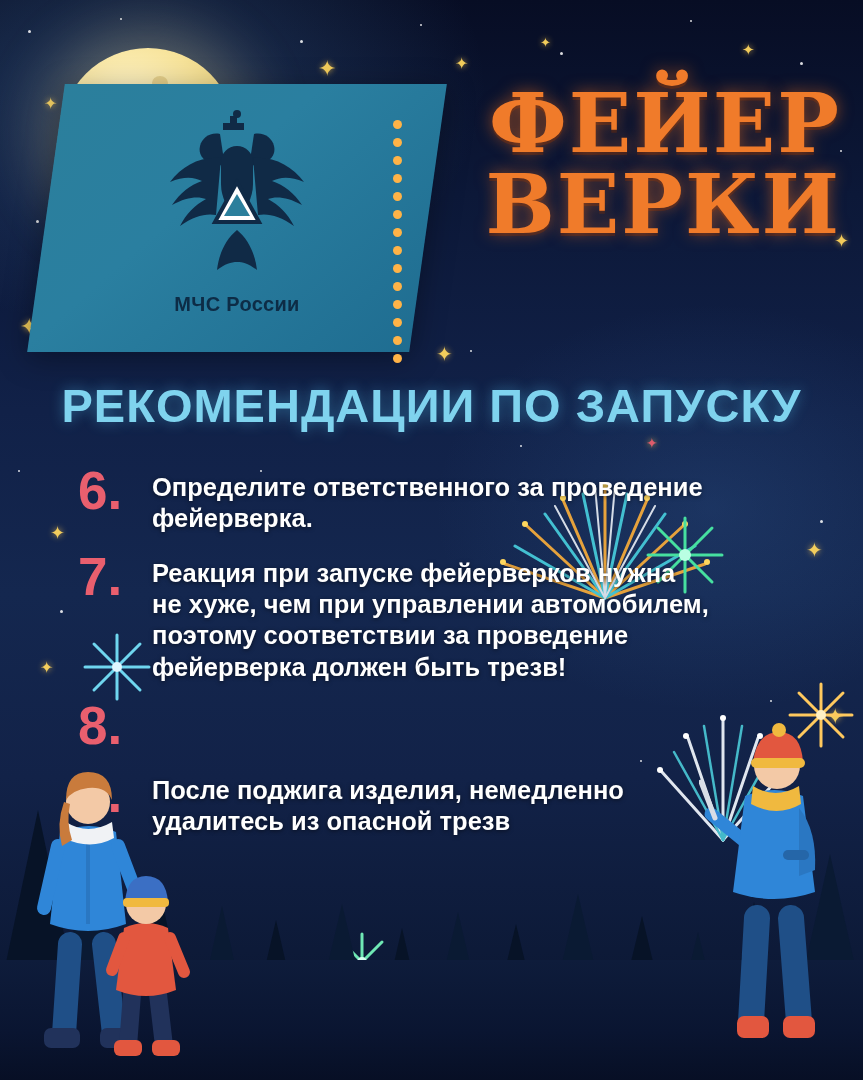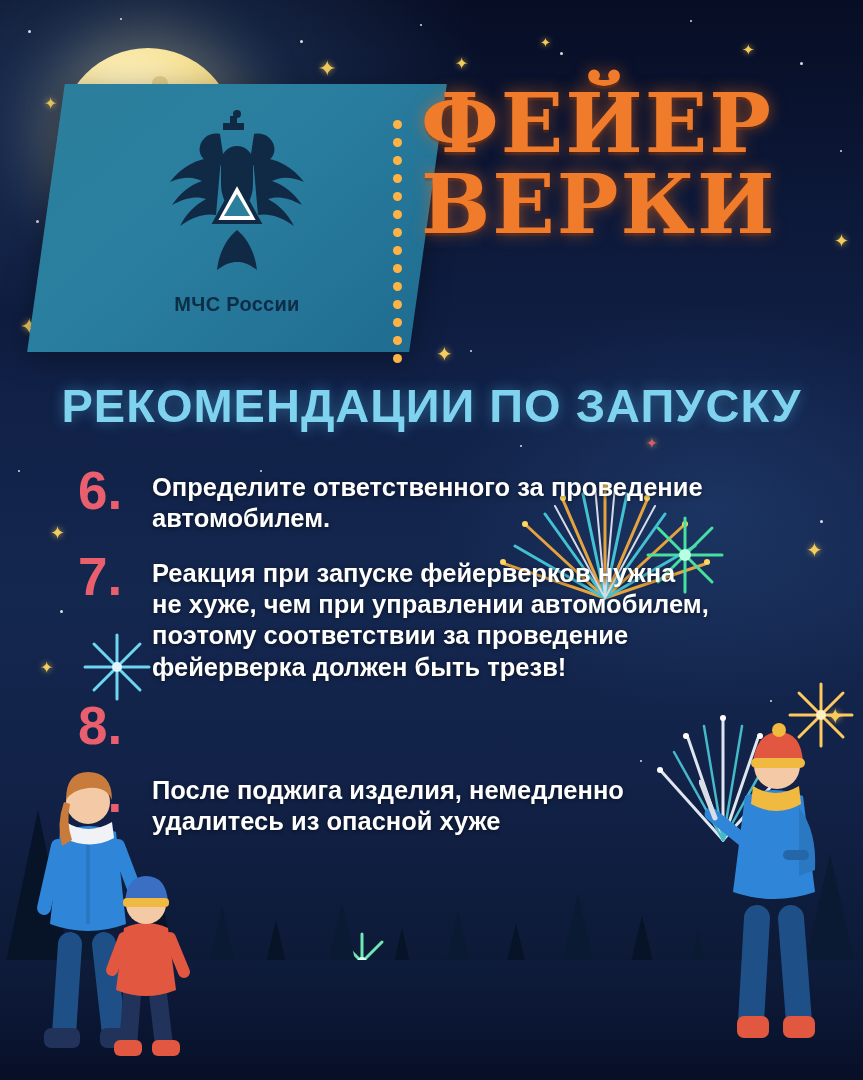--- a/index.html
+++ b/index.html
@@ -118,21 +118,21 @@
     letter-spacing: .3px;
     color: #0d2c46;
   }
 
   
   .title-main {
     position: absolute;
     right: 22px;
     top: 86px;
     width: 420px;
-    text-align: left;
+    text-align: right;
     font-family: "DejaVu Serif", serif;
     font-weight: bold;
     color: #f07b2a;
     letter-spacing: 2px;
     line-height: .92;
     text-shadow: 0 0 16px rgba(240,110,25,.55), 0 3px 0 rgba(120,40,0,.35);
   }
   .title-main .l1 { font-size: 82px; display: block; }
   .title-main .l2 { font-size: 82px; display: block; margin-top: 6px; }
 
@@ -415,36 +415,36 @@
       <path d="M12 12 L52 52"></path>
         <path d="M52 12 L12 52"></path>
     </g>
     <circle cx="32" cy="32" r="5" fill="#d6fff0"></circle>
   </svg>
 
   <div class="list">
     <div class="item">
       <div class="num">6.</div>
       <div class="txt">Определите ответственного за проведение
-автомобилем.</div>
+фейерверка.</div>
     </div>
     <div class="item">
       <div class="num">7.</div>
       <div class="txt">Реакция при запуске фейерверков нужна
 не хуже, чем при управлении автомобилем,
 поэтому соответствии за проведение
 фейерверка должен быть трезв!</div>
     </div>
     <div class="item">
       <div class="num">8.</div>
     </div>
     <div class="item">
       <div class="num">9.</div>
       <div class="txt">После поджига изделия, немедленно
-удалитесь из опасной хуже</div>
+удалитесь из опасной трезв</div>
     </div>
   </div>
 
   <div>
     <div class="tree dark" style="left:-6px;bottom:60px;border-left-width:44px;border-right-width:44px;border-bottom-width:210px;"></div>
     <div class="tree" style="left:54px;bottom:58px;border-left-width:34px;border-right-width:34px;border-bottom-width:160px;"></div>
     <div class="tree dark" style="left:128px;bottom:58px;border-left-width:30px;border-right-width:30px;border-bottom-width:140px;"></div>
     <div class="tree" style="left:196px;bottom:56px;border-left-width:26px;border-right-width:26px;border-bottom-width:118px;"></div>
     <div class="tree dark" style="left:252px;bottom:56px;border-left-width:24px;border-right-width:24px;border-bottom-width:104px;"></div>
     <div class="tree" style="left:314px;bottom:56px;border-left-width:28px;border-right-width:28px;border-bottom-width:120px;"></div>

